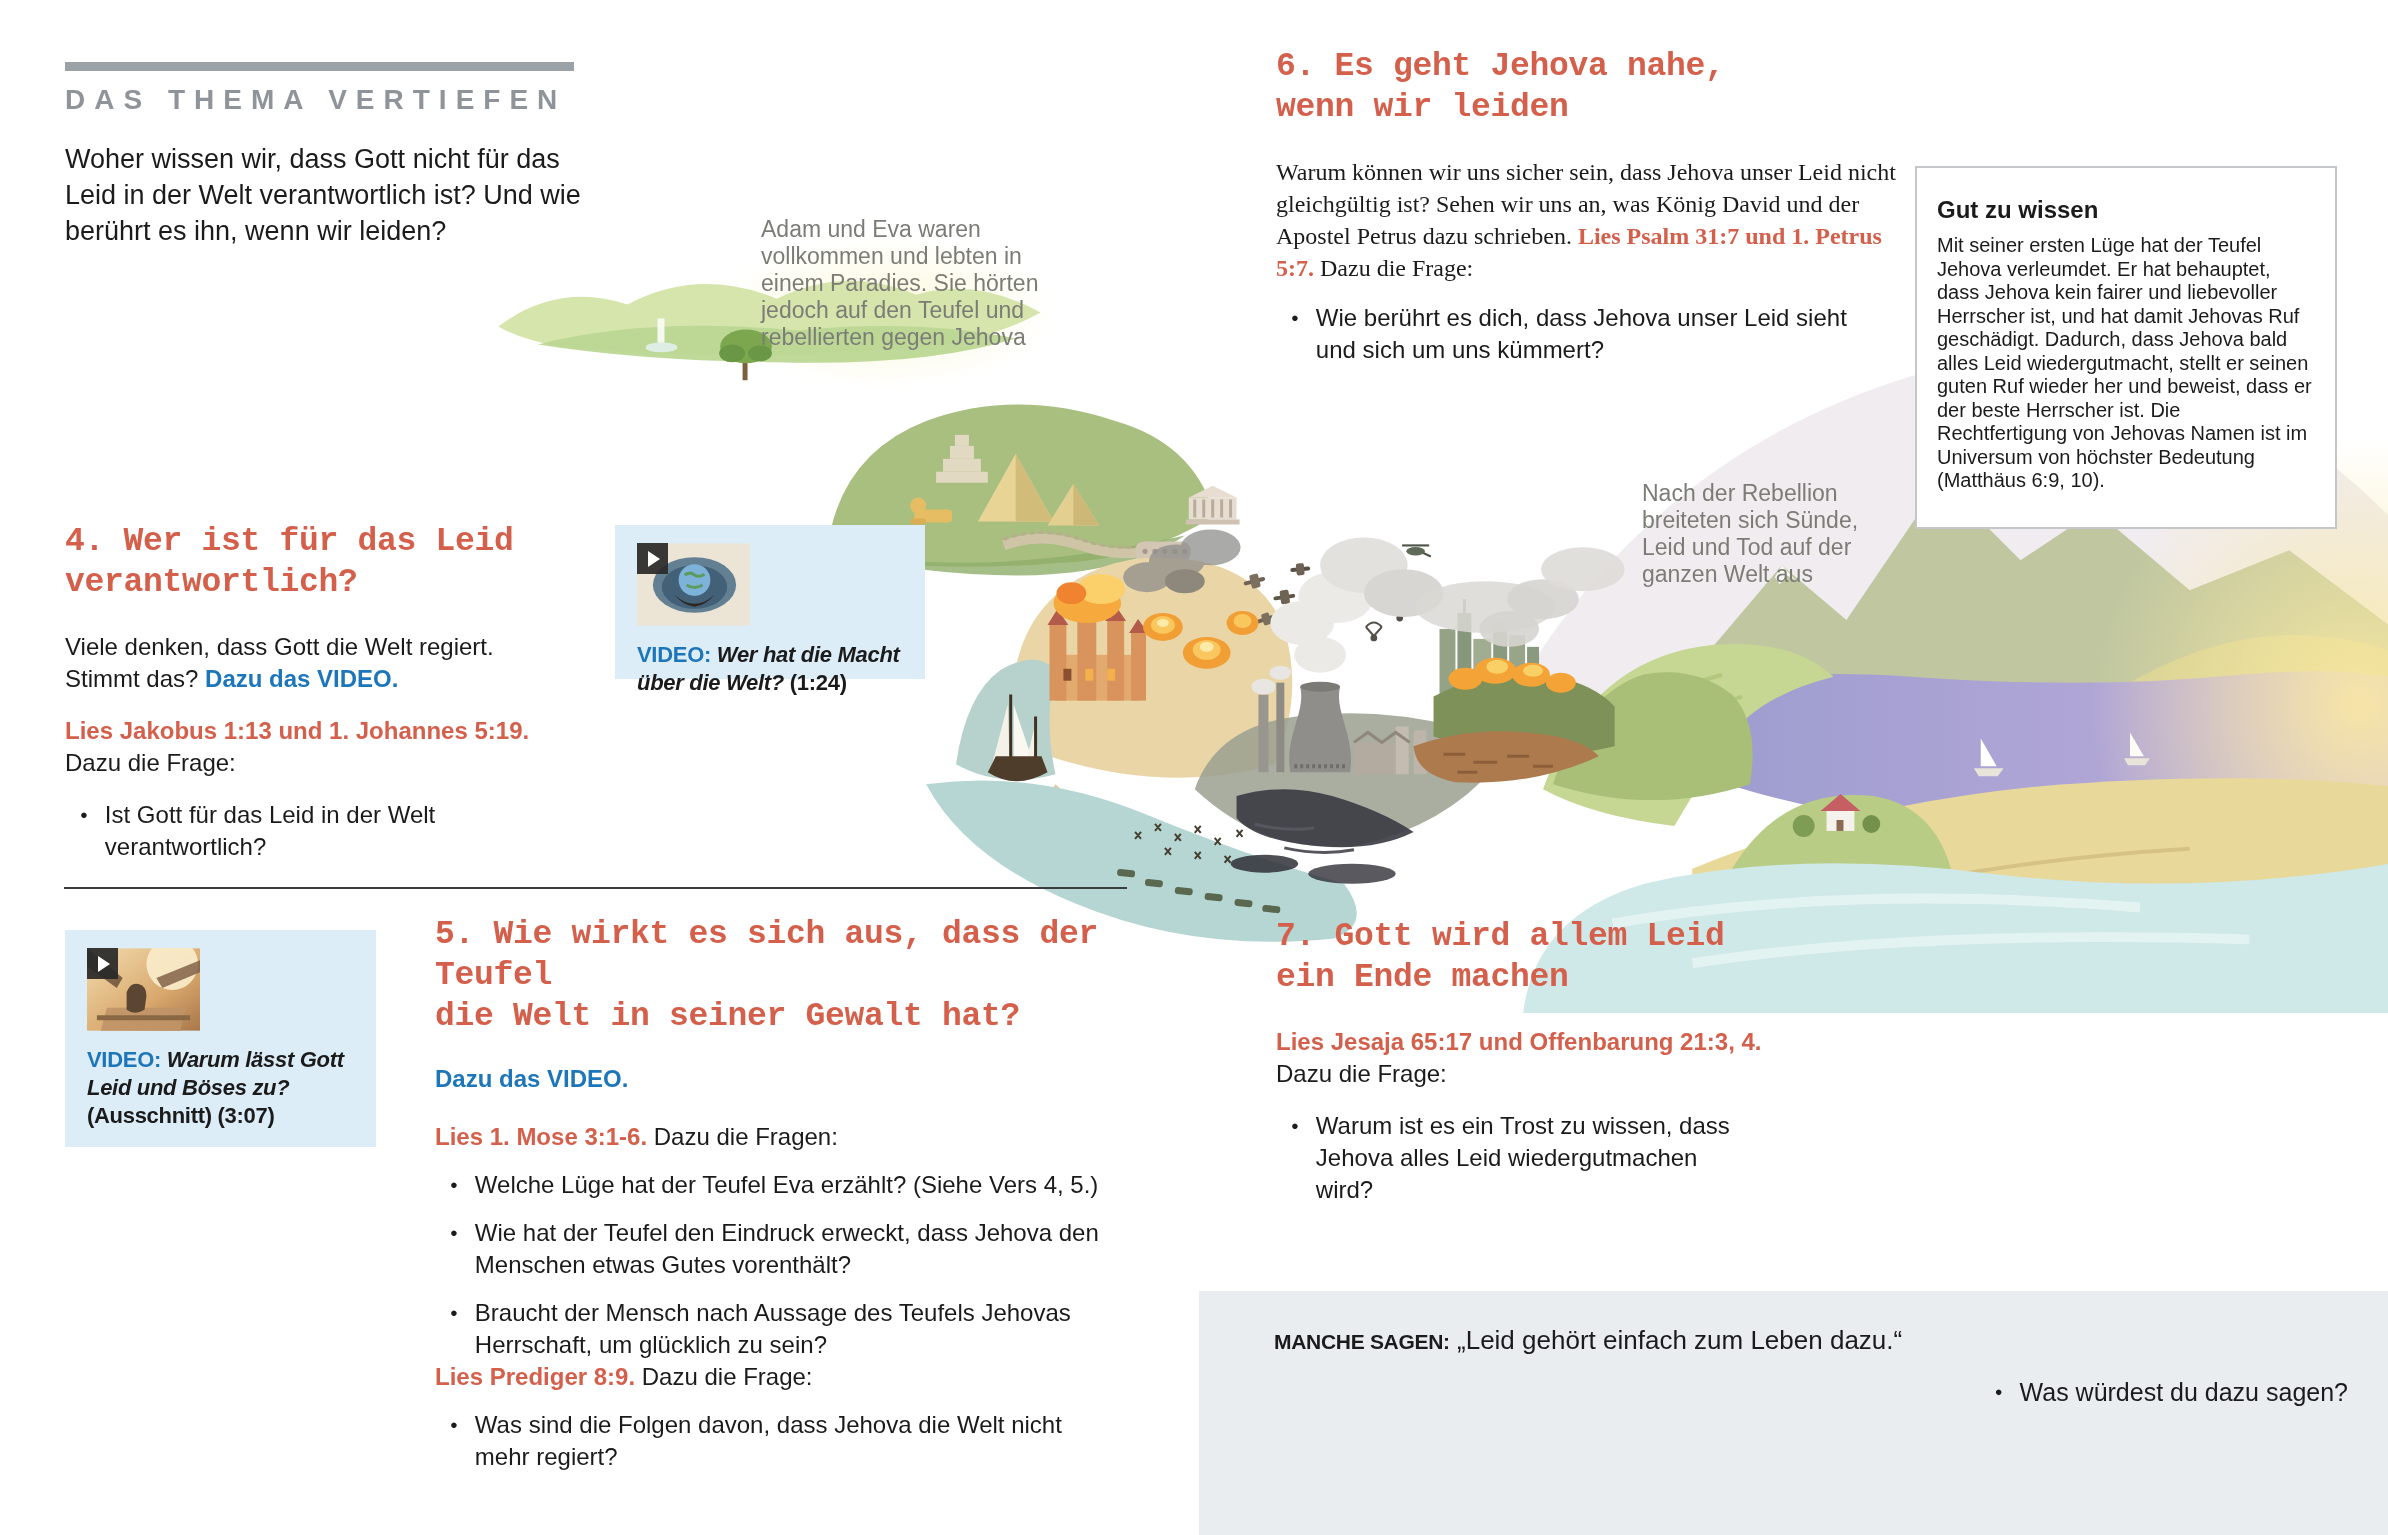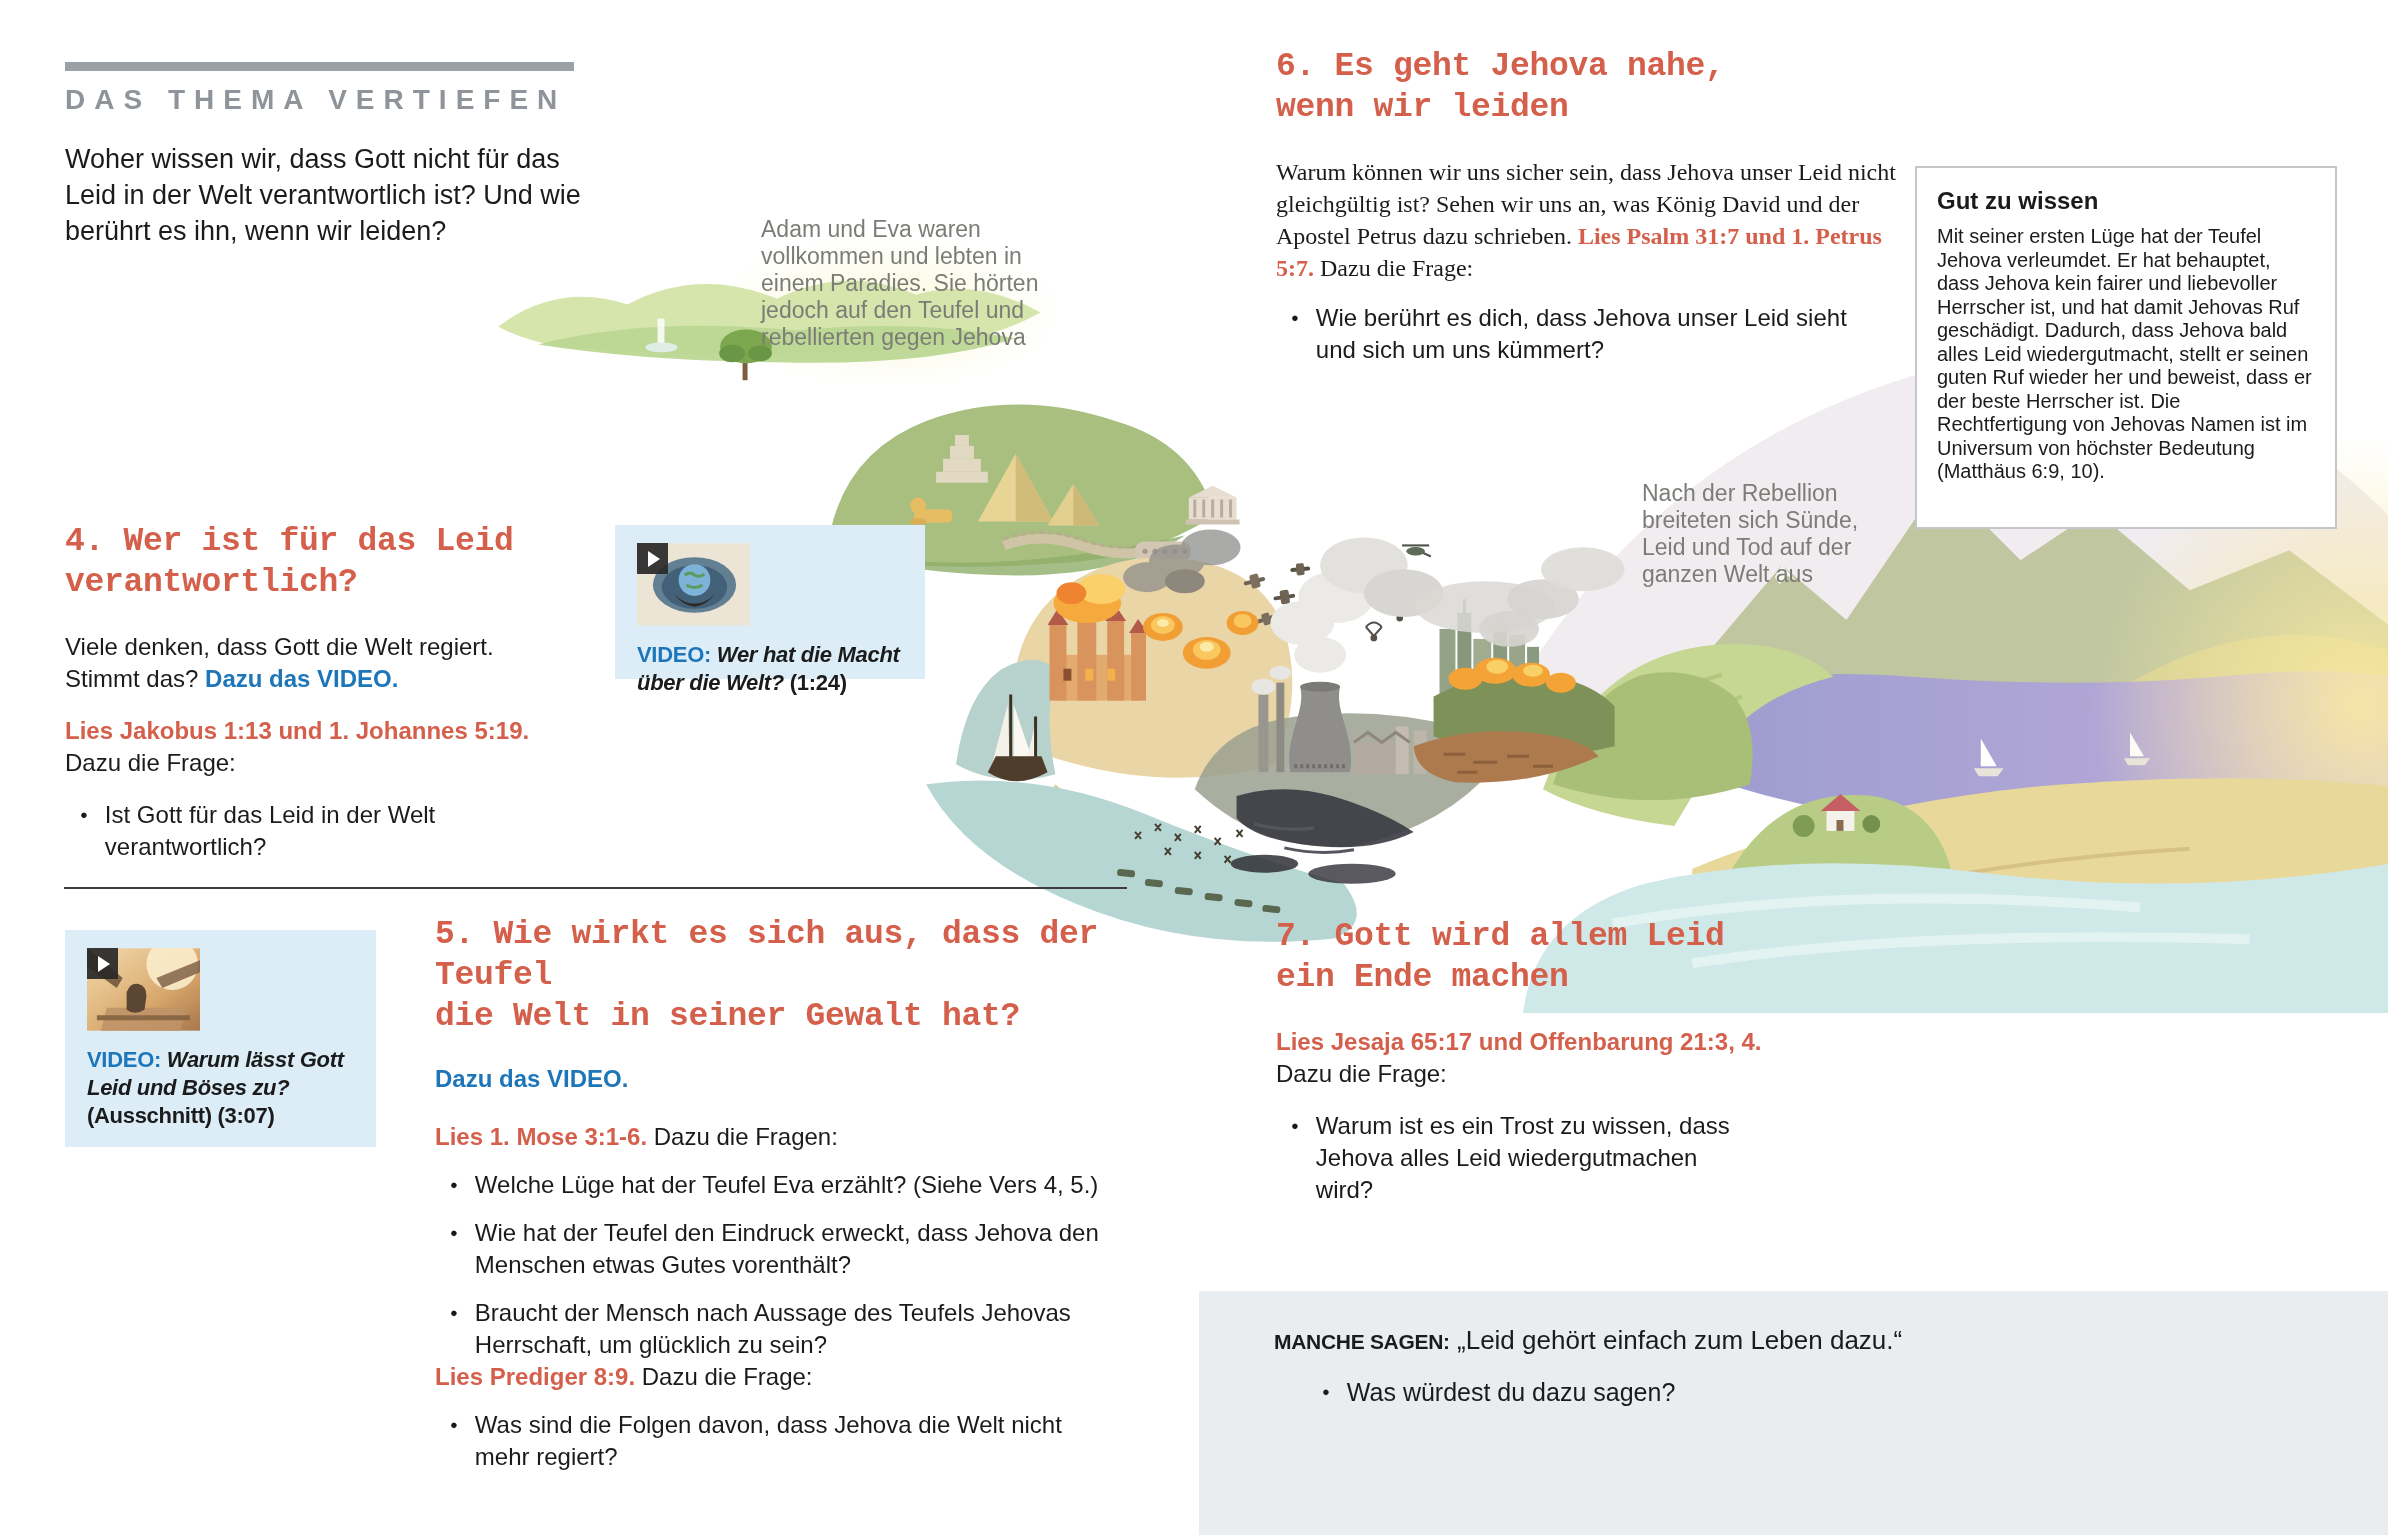--- a/index.html
+++ b/index.html
@@ -55,31 +55,31 @@
   #vbox2{left:65px;top:930px;width:311px;height:217px;}
   .thumb{position:relative;width:113px;height:83px;overflow:hidden;}
   .play{position:absolute;left:0;top:0;width:31px;height:31px;background:rgba(40,40,40,.92);
         display:flex;align-items:center;justify-content:center;}
   .play::after{content:"";width:0;height:0;border-left:12px solid #fff;border-top:8px solid transparent;border-bottom:8px solid transparent;margin-left:3px;}
   .vcap{margin:15px 0 0;font-size:22px;line-height:28px;font-weight:bold;letter-spacing:-0.3px;}
   .vtitle{font-style:italic;}
 
   
   .knowbox{position:absolute;left:1915px;top:166px;width:422px;height:363px;background:#fff;
-           border:2px solid #c3c7c9;box-sizing:border-box;padding:19px 20px;}
+           border:2px solid #c3c7c9;box-sizing:border-box;padding:28px 20px;}
   .knowbox h3{margin:0 0 10px;font-size:24px;}
   .knowbox p{margin:0;font-size:20px;line-height:23.5px;}
 
   .divider{position:absolute;left:64px;top:887px;width:1063px;height:2px;background:#3d3d3d;}
 
   .graybox{position:absolute;left:1199px;top:1291px;width:1189px;height:245px;background:var(--graybox-gray,#e9edf0);
            box-sizing:border-box;padding:34px 40px 0 75px;}
   .ms-line{margin:0;font-size:26px;}
   .msl{font-weight:bold;font-size:21px;letter-spacing:-0.3px;}
-  .graybox .bullet{margin-left:33px;margin-top:20px;font-size:25px;}
+  .graybox .bullet{margin-left:33px;margin-top:20px;font-size:25px;justify-content:flex-end;}
 
   
   .illustration{position:absolute;left:498px;top:227px;width:1891px;height:786px;}
 </style>
 </head>
 <body>
 
 <div class="page">
 
   <svg class="illustration" viewBox="0 0 1900 790" aria-hidden="true">

